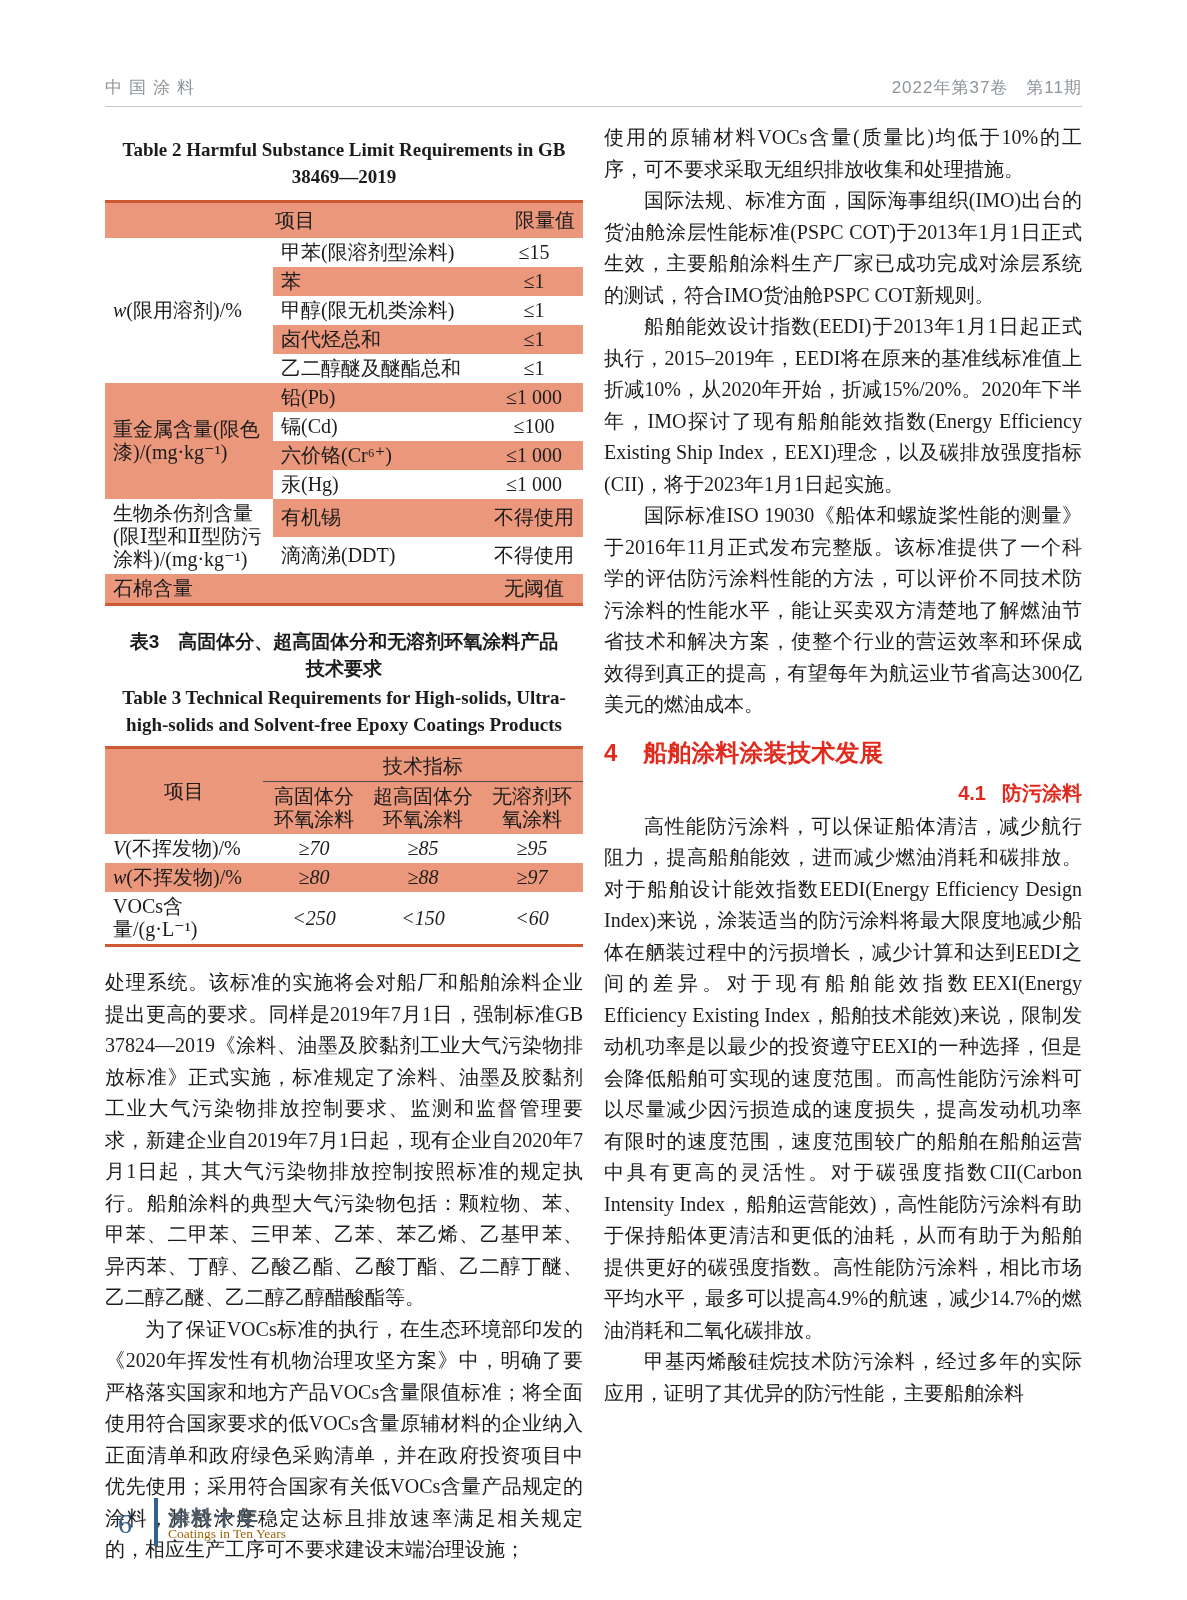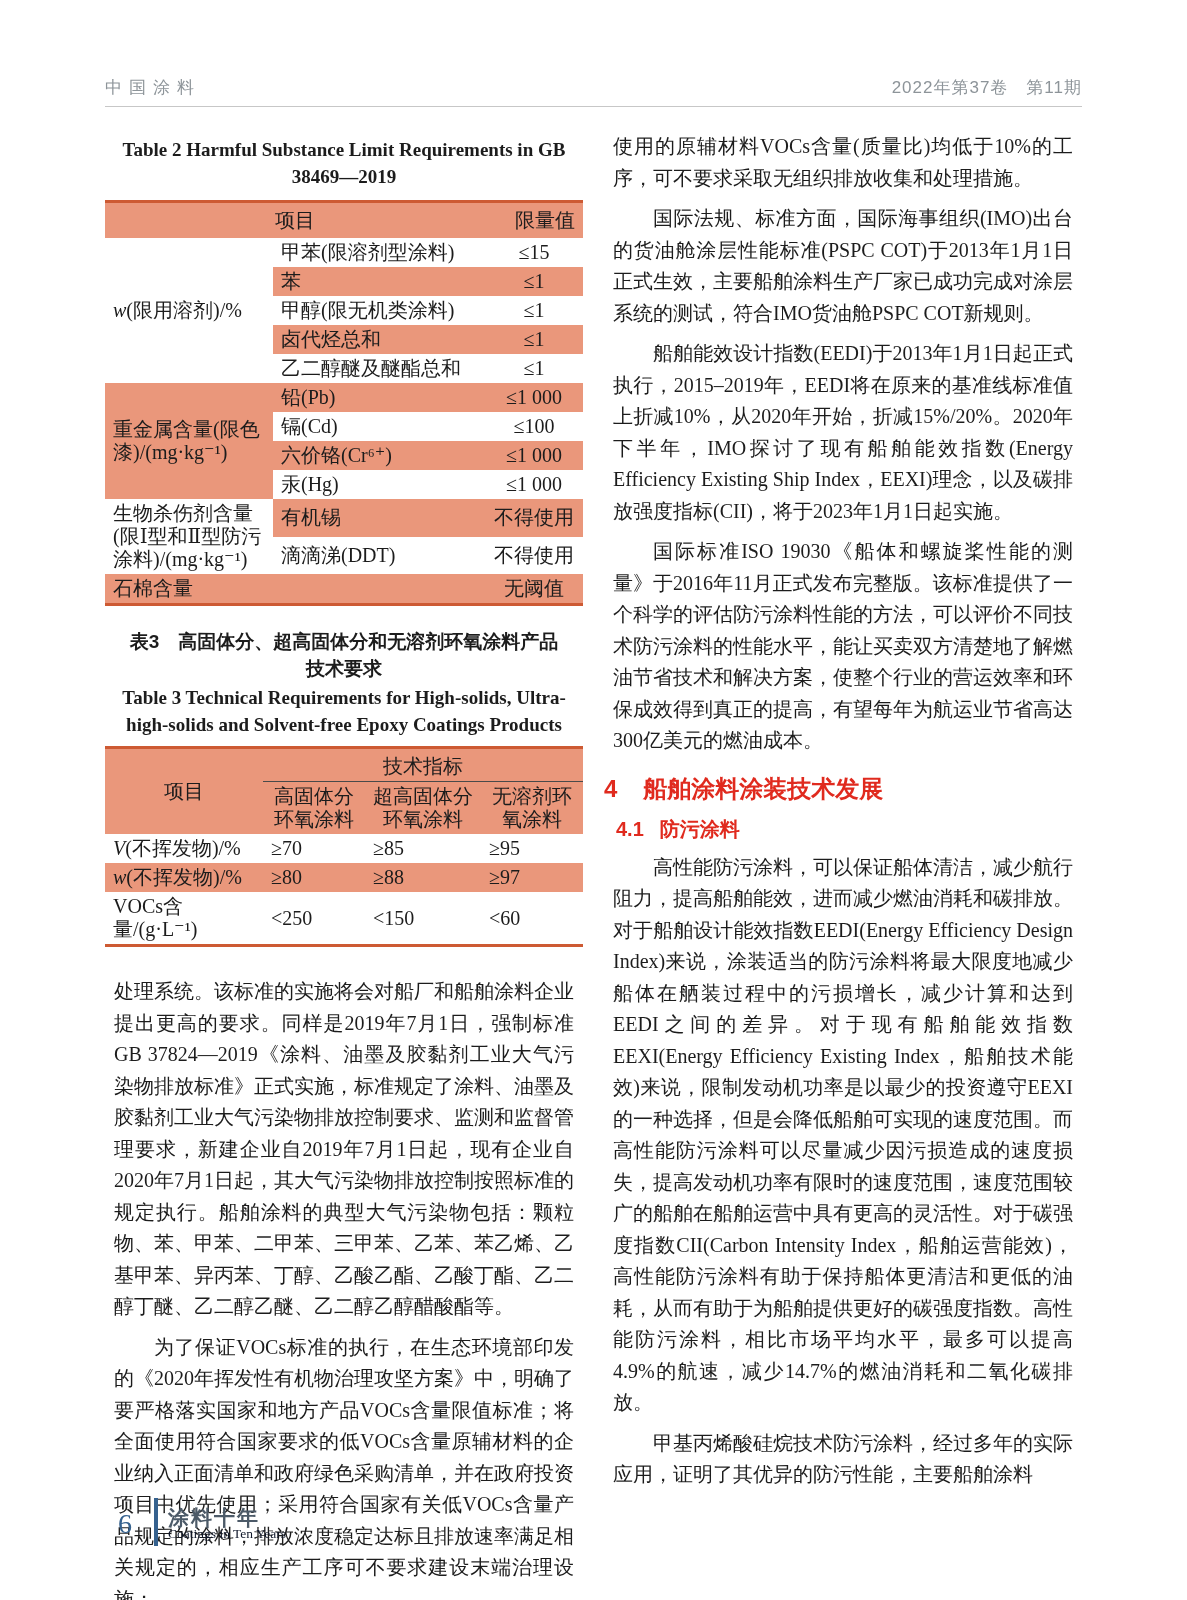--- a/index.html
+++ b/index.html
@@ -12,21 +12,21 @@
            font-size:17px;color:#8d9499;letter-spacing:7px;}
   .issue{position:absolute;right:0;top:0;font-family:"Liberation Sans","DejaVu Sans",sans-serif;
          font-size:17px;color:#8d9499;letter-spacing:1px;}
   .headrule{position:absolute;left:105px;right:105px;top:106px;border-top:1.5px solid #c7c7c7;}
 
   
   .col-left{position:absolute;left:105px;top:134px;width:478px;}
   .col-right{position:absolute;left:604px;top:122px;width:478px;}
 
   
-  p.body{margin:9px;font-size:20px;line-height:31.5px;text-align:justify;text-justify:inter-character;}
+  p.body{margin:0;font-size:20px;line-height:31.5px;text-align:justify;text-justify:inter-character;}
   p.indent{text-indent:2em;}
 
   
   .cap-zh{font-family:"Liberation Sans","DejaVu Sans",sans-serif;font-weight:bold;
           font-size:19px;line-height:27px;text-align:center;margin:0;}
   .cap-en{font-weight:bold;font-size:19px;line-height:27px;text-align:center;margin:2px 0 0 0;}
 
   
   table.dt{border-collapse:collapse;width:478px;table-layout:fixed;
            border-top:3px solid #cd5a33;border-bottom:3px solid #cd5a33;}
@@ -39,38 +39,38 @@
   td.val{text-align:center;}
   .t2 td.hd{background:#ea977b;text-align:center;padding-top:6px;padding-bottom:6px;}
   .t2 td.hd.val{text-align:right;}
   .t3{margin-top:8px;}
   .t3 .c-item{width:158px;}
   .t3 .c1{width:102px;}
   .t3 .c2{width:116px;}
   .t3 .c3{width:102px;}
   .t3 td.hd{background:#ea977b;text-align:center;}
   .t3 td.techspan{border-bottom:1.5px solid #4a4a4a;padding-top:6px;}
-  .t3 td.num{}
+  .t3 td.num{text-align:center;font-style:italic;}
   .it{font-style:italic;}
 
   
   .sec-h{font-family:"Liberation Sans","DejaVu Sans",sans-serif;font-weight:bold;color:#e02a1e;
          margin:16px 0 10px 0;font-size:24px;line-height:32px;}
   .sec-h .num{margin-right:26px;}
   .sub-h{font-family:"Liberation Sans","DejaVu Sans",sans-serif;font-weight:bold;color:#e02a1e;
-         margin:6px 0 4px 12px;font-size:20px;line-height:28px;}
+         margin:6px 0 4px 12px;font-size:20px;line-height:28px;text-align:right;}
   .sub-h .num{margin-right:16px;}
 
   
   .pagefoot{position:absolute;left:118px;top:1496px;height:52px;}
   .pf-num{position:absolute;left:0;top:12px;font-size:28px;color:#35618e;}
   .pf-bar{position:absolute;left:36px;top:2px;width:3.5px;height:48px;background:#35618e;}
   .pf-zh{position:absolute;left:50px;top:8px;font-family:"Liberation Sans","DejaVu Sans",sans-serif;
          font-weight:bold;font-size:21px;color:#4c5a68;letter-spacing:2px;white-space:nowrap;}
-  .pf-en{position:absolute;left:50px;top:30px;font-size:13.5px;color:#0f172a;white-space:nowrap;}
+  .pf-en{position:absolute;left:50px;top:30px;font-size:13.5px;color:#a16207;white-space:nowrap;}
 </style>
 </head>
 <body>
 
 <div class="page">
 
   <div class="runhead">
     <span class="journal">中国涂料</span>
     <span class="issue">2022年第37卷　第11期</span>
   </div>

